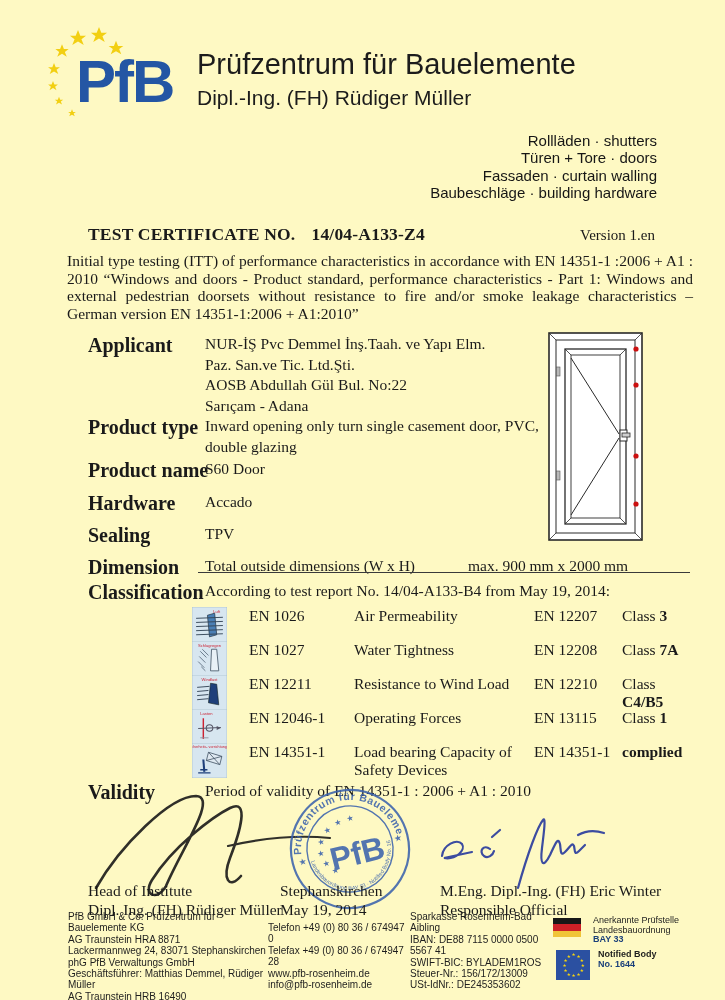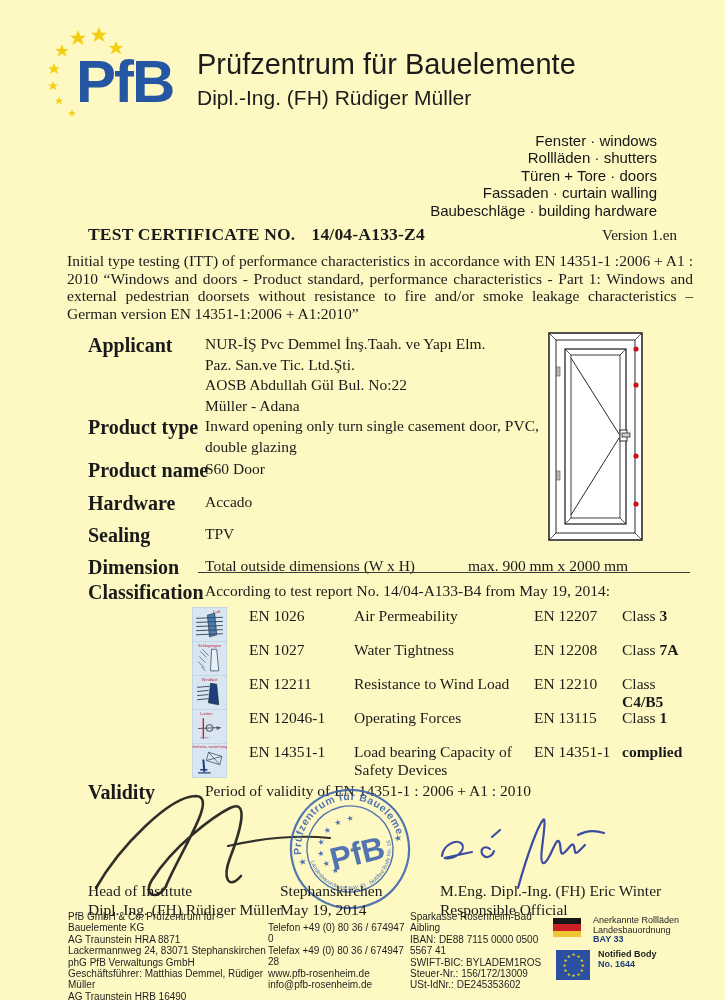--- a/index.html
+++ b/index.html
@@ -17,21 +17,21 @@
   .logo-box { left:46px; top:26px; width:150px; height:100px; }
   .logo-text { position:absolute; left:30px; top:26px; font-family:"Liberation Sans",sans-serif;
     font-weight:bold; font-size:60px; line-height:60px; color:#2456a4; letter-spacing:-2px; }
   .hdr-title { left:197px; top:48px; font-size:29px; color:#1c1c1c; letter-spacing:0; }
   .hdr-sub   { left:197px; top:86px; font-size:21px; color:#1c1c1c; }
 
   .services { right:68px; top:132px; text-align:right; font-size:15px; line-height:17.4px; color:#161616; }
 
   .cert-line { left:88px; top:224px; font-weight:bold; font-size:17.5px; letter-spacing:.2px; }
   .cert-line .num { margin-left:16px; }
-  .version { left:580px; top:227px; font-size:15px;margin-left:22px; }
+  .version { left:580px; top:227px; font-size:15px; }
 
   .intro { left:67px; top:252px; width:626px; font-size:15.5px; line-height:17.6px; text-align:justify; }
 
   .flabel { font-weight:bold; font-size:20px; }
   .fvalue { font-size:15.5px; line-height:20.5px; }
 
   .sep-line { left:198px; top:572px; width:492px; height:0; border-top:1.4px solid #3a3a3a; }
 
   
   .ctable { left:148px; top:602px; width:545px; }
@@ -73,40 +73,39 @@
         <path transform="translate(26,87) scale(0.55)" d="M0,-7 2,-2 7,-2 3,1 5,6 0,3 -5,6 -3,1 -7,-2 -2,-2Z"></path>
       </g>
     </svg>
     <span class="logo-text">PfB</span>
   </div>
 
   <div class="abs sans hdr-title">Prüfzentrum für Bauelemente</div>
   <div class="abs sans hdr-sub">Dipl.-Ing. (FH) Rüdiger Müller</div>
 
   <div class="abs sans services">
-    <div>Fenster · windows</div>
     <div>Rollläden · shutters</div>
     <div>Türen + Tore · doors</div>
     <div>Fassaden · curtain walling</div>
     <div>Baubeschläge · building hardware</div>
   </div>
 
   <div class="abs cert-line">
     <span>TEST CERTIFICATE NO.</span><span class="num">14/04-A133-Z4</span>
   </div>
   <div class="abs version">Version 1.en</div>
 
   <div class="abs intro">Initial type testing (ITT) of performance characteristics in accordance with EN 14351-1 :2006 + A1 : 2010 “Windows and doors - Product standard, performance characteristics - Part 1: Windows and external pedestrian doorsets without resistance to fire and/or smoke leakage characteristics – German version EN 14351-1:2006 + A1:2010”</div>
 
   <div class="abs flabel" style="left:88px;top:334px">Applicant</div>
   <div class="abs fvalue" style="left:205px;top:334px;width:340px">
     <div>NUR-İŞ Pvc Demmel İnş.Taah. ve Yapı Elm.</div>
     <div>Paz. San.ve Tic. Ltd.Şti.</div>
     <div>AOSB Abdullah Gül Bul. No:22</div>
-    <div>Müller - Adana</div>
+    <div>Sarıçam - Adana</div>
   </div>
 
   <div class="abs flabel" style="left:88px;top:416px">Product type</div>
   <div class="abs fvalue" style="left:205px;top:416px;width:362px">Inward opening only turn single casement door, PVC, double glazing</div>
 
   <div class="abs flabel" style="left:88px;top:459px">Product name</div>
   <div class="abs fvalue" style="left:205px;top:459px;font-weight:normal">S60 Door</div>
 
   <div class="abs flabel" style="left:88px;top:492px">Hardware</div>
   <div class="abs fvalue" style="left:205px;top:492px">Accado</div>
@@ -313,21 +312,21 @@
     <div>Steuer-Nr.: 156/172/13009</div>
     <div>USt-IdNr.: DE245353602</div>
   </div>
 
   <div class="abs flag-de">
     <div style="background:#171717"></div>
       <div style="background:#cc2027"></div>
       <div style="background:#f0c437"></div>
   </div>
   <div class="abs badge-txt" style="left:593px;top:916px">
-    <div>Anerkannte Rollläden</div>
+    <div>Anerkannte Prüfstelle</div>
     <div>Landesbauordnung</div>
     <div class="badge-accent">BAY 33</div>
   </div>
 
   <svg class="abs" style="left:556px;top:950px" width="34" height="30" viewBox="0 0 34 30">
     <rect width="34" height="30" fill="#2b50a1"></rect>
     <g fill="#f5d410" font-size="4.6">
       <text x="15.6" y="6">★</text>
         <text x="20.5" y="7.5">★</text>
         <text x="23.8" y="11.5">★</text>

